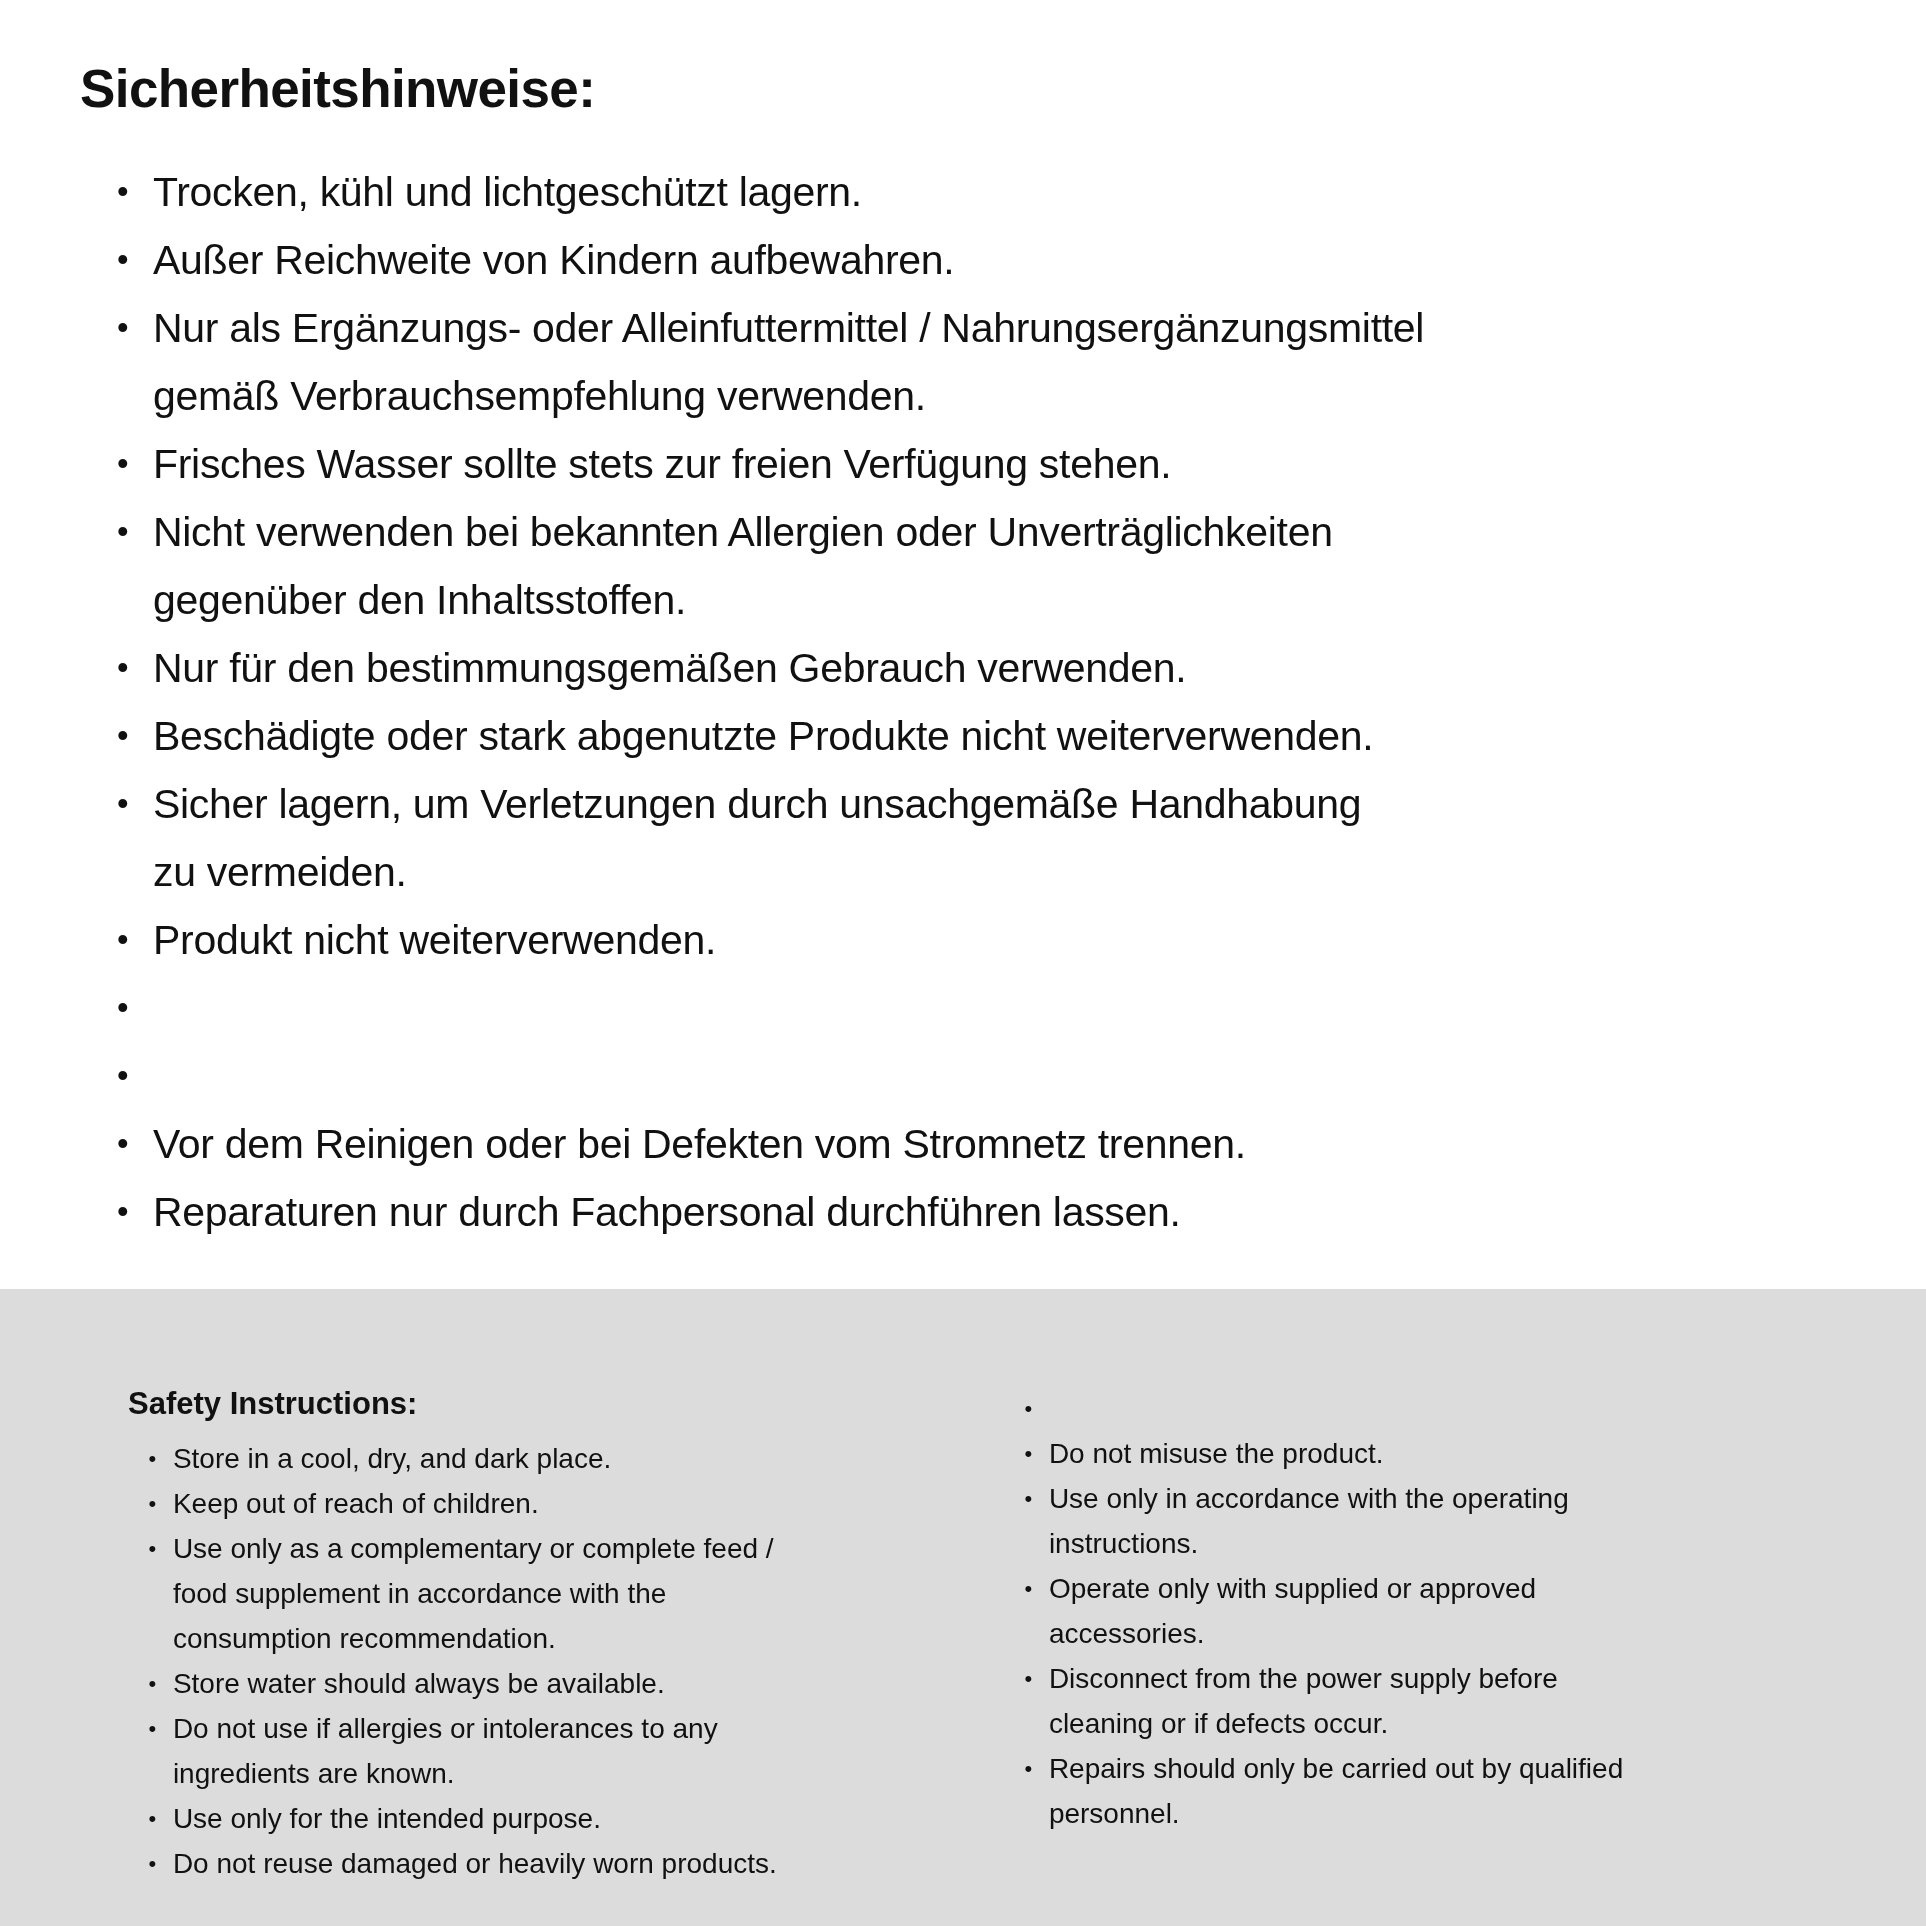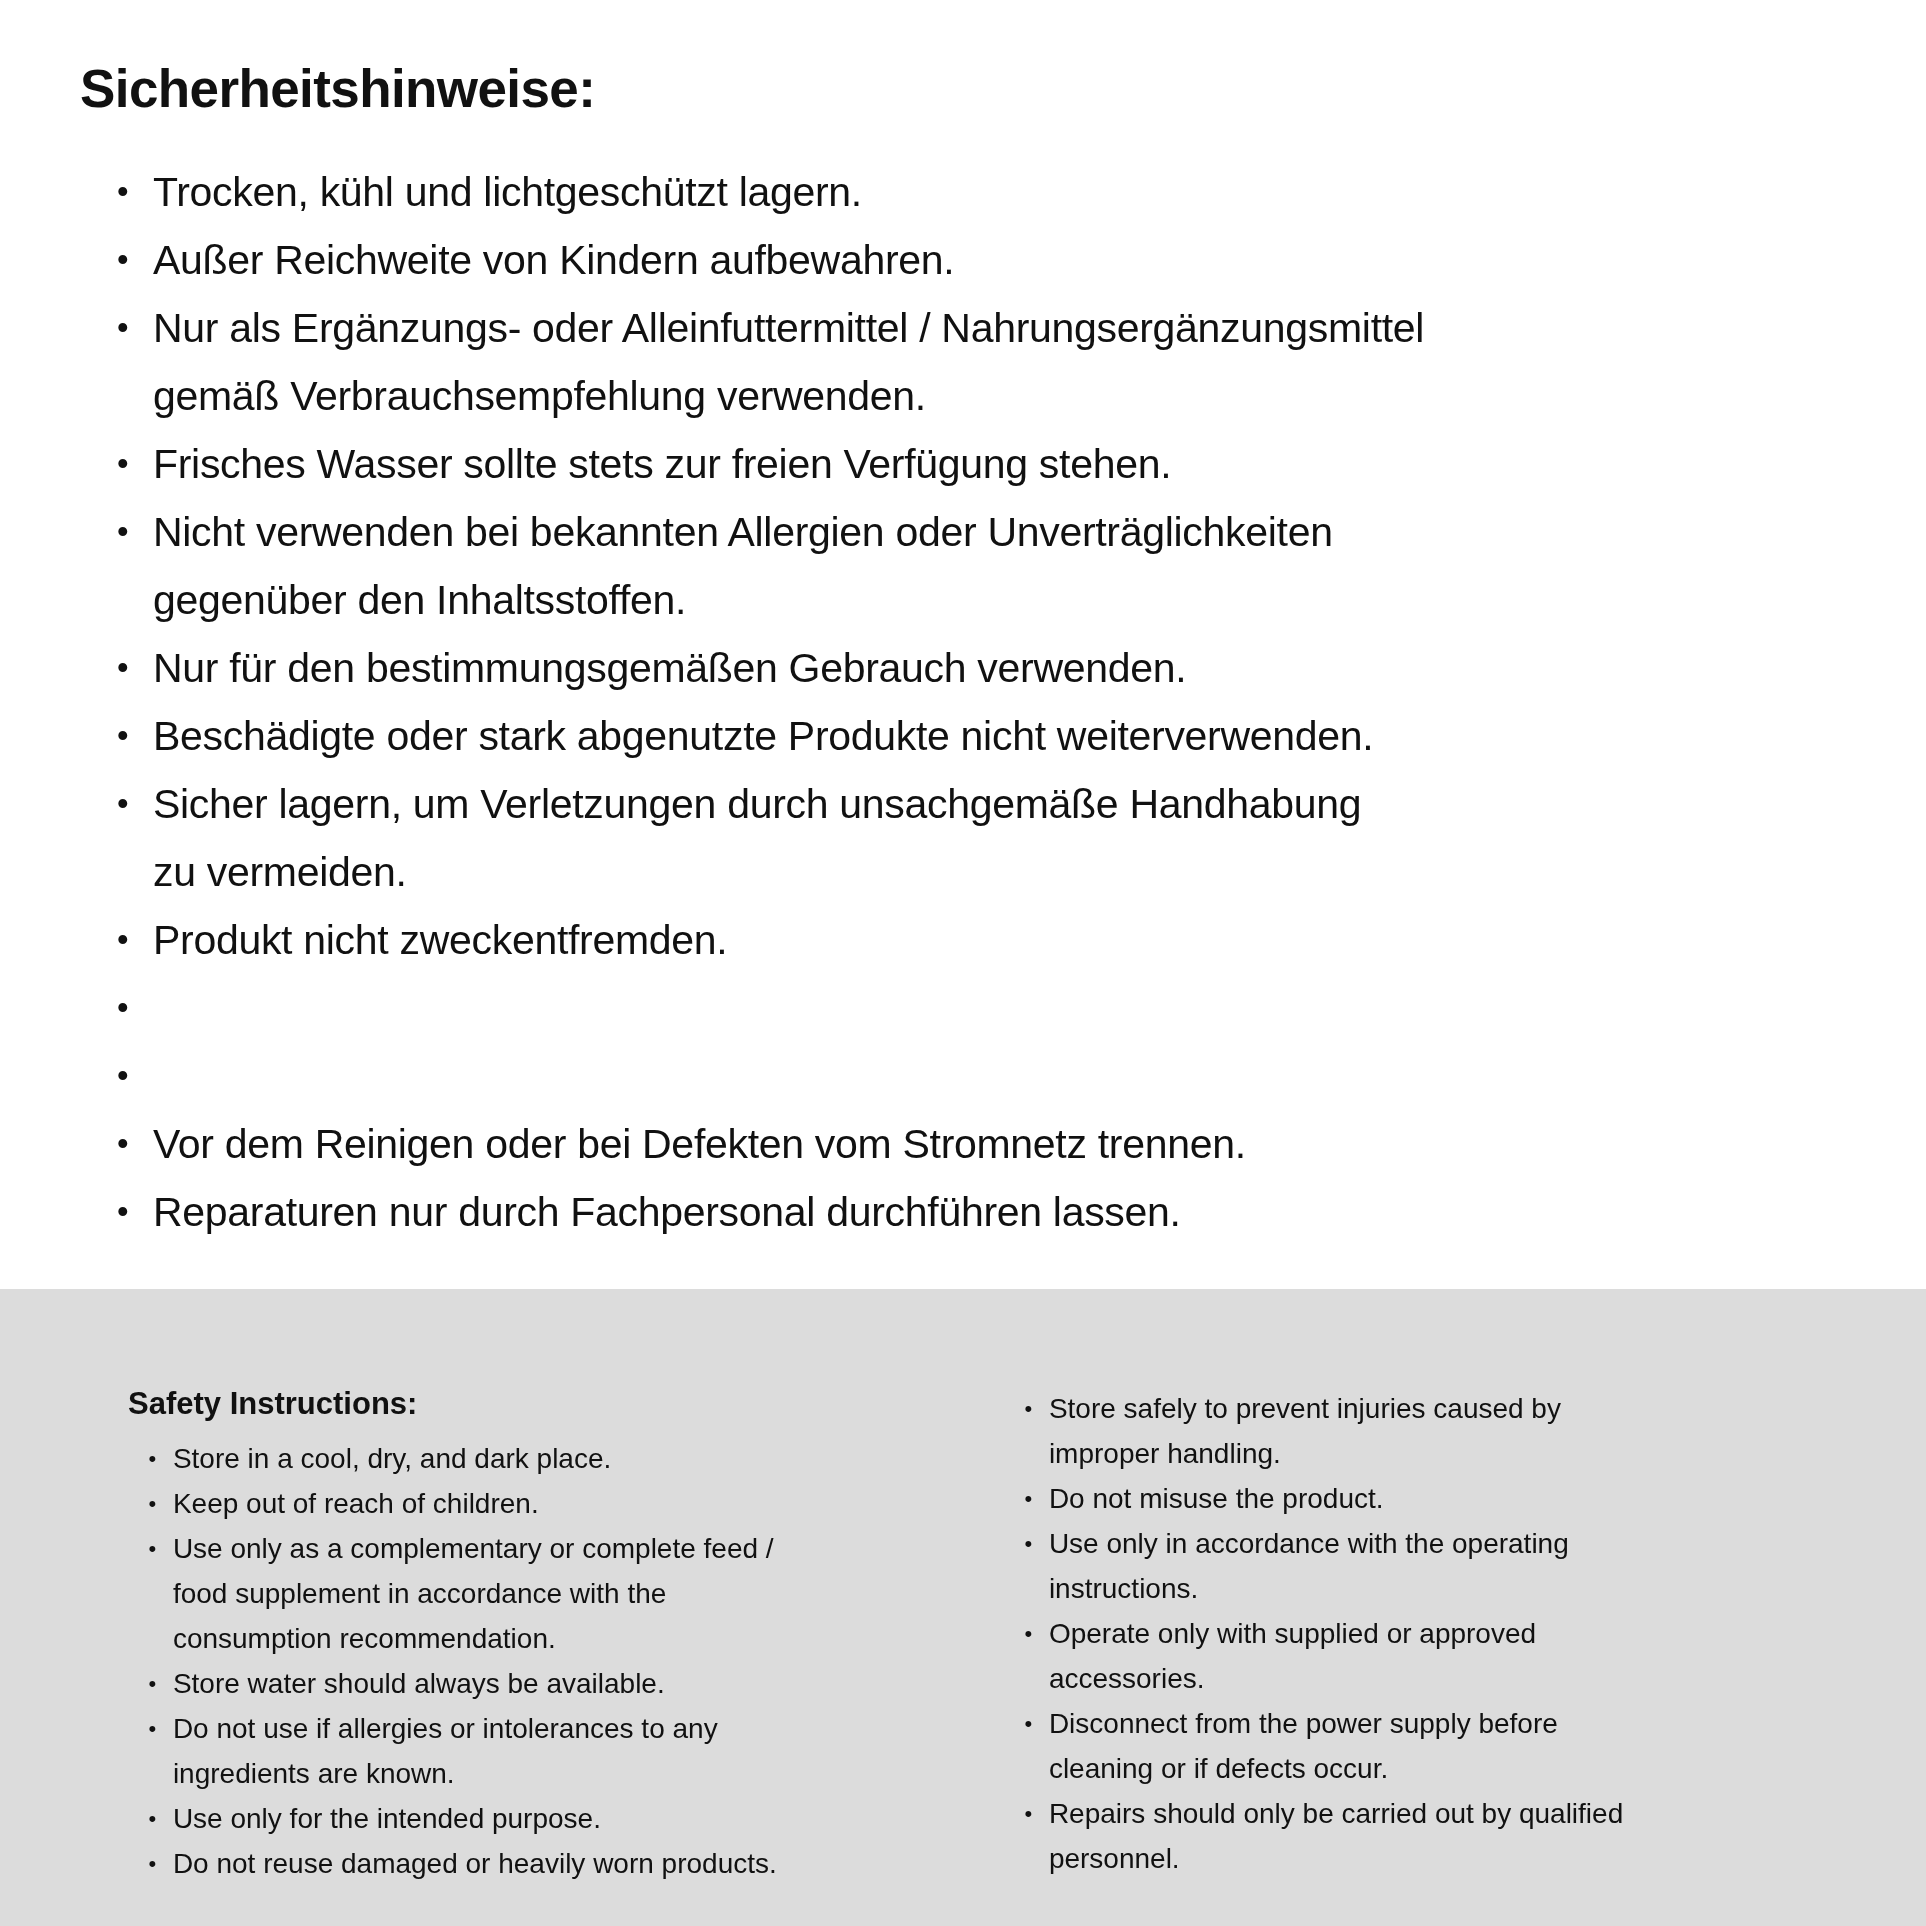--- a/index.html
+++ b/index.html
@@ -92,21 +92,21 @@
           <span class="marker">•</span>
           <span class="btext">Beschädigte oder stark abgenutzte Produkte nicht weiterverwenden.</span>
         </li>
       <li class="bitem">
           <span class="marker">•</span>
           <span class="btext">Sicher lagern, um Verletzungen durch unsachgemäße Handhabung
 zu vermeiden.</span>
         </li>
       <li class="bitem">
           <span class="marker">•</span>
-          <span class="btext">Produkt nicht zweckentfremden.</span>
+          <span class="btext">Produkt nicht weiterverwenden.</span>
         </li>
       <li class="bitem">
           <span class="marker">•</span>
         </li>
       <li class="bitem">
           <span class="marker">•</span>
         </li>
       <li class="bitem">
           <span class="marker">•</span>
           <span class="btext">Vor dem Reinigen oder bei Defekten vom Stromnetz trennen.</span>
@@ -152,22 +152,20 @@
         <li class="bitem">
             <span class="marker">•</span>
             <span class="btext">Do not reuse damaged or heavily worn products.</span>
           </li>
       </ul>
     </div>
     <div class="col col-right">
       <ul class="blist">
         <li class="bitem">
             <span class="marker">•</span>
-            <span class="btext">Store safely to prevent injuries caused by
-improper handling.</span>
           </li>
         <li class="bitem">
             <span class="marker">•</span>
             <span class="btext">Do not misuse the product.</span>
           </li>
         <li class="bitem">
             <span class="marker">•</span>
             <span class="btext">Use only in accordance with the operating
 instructions.</span>
           </li>

